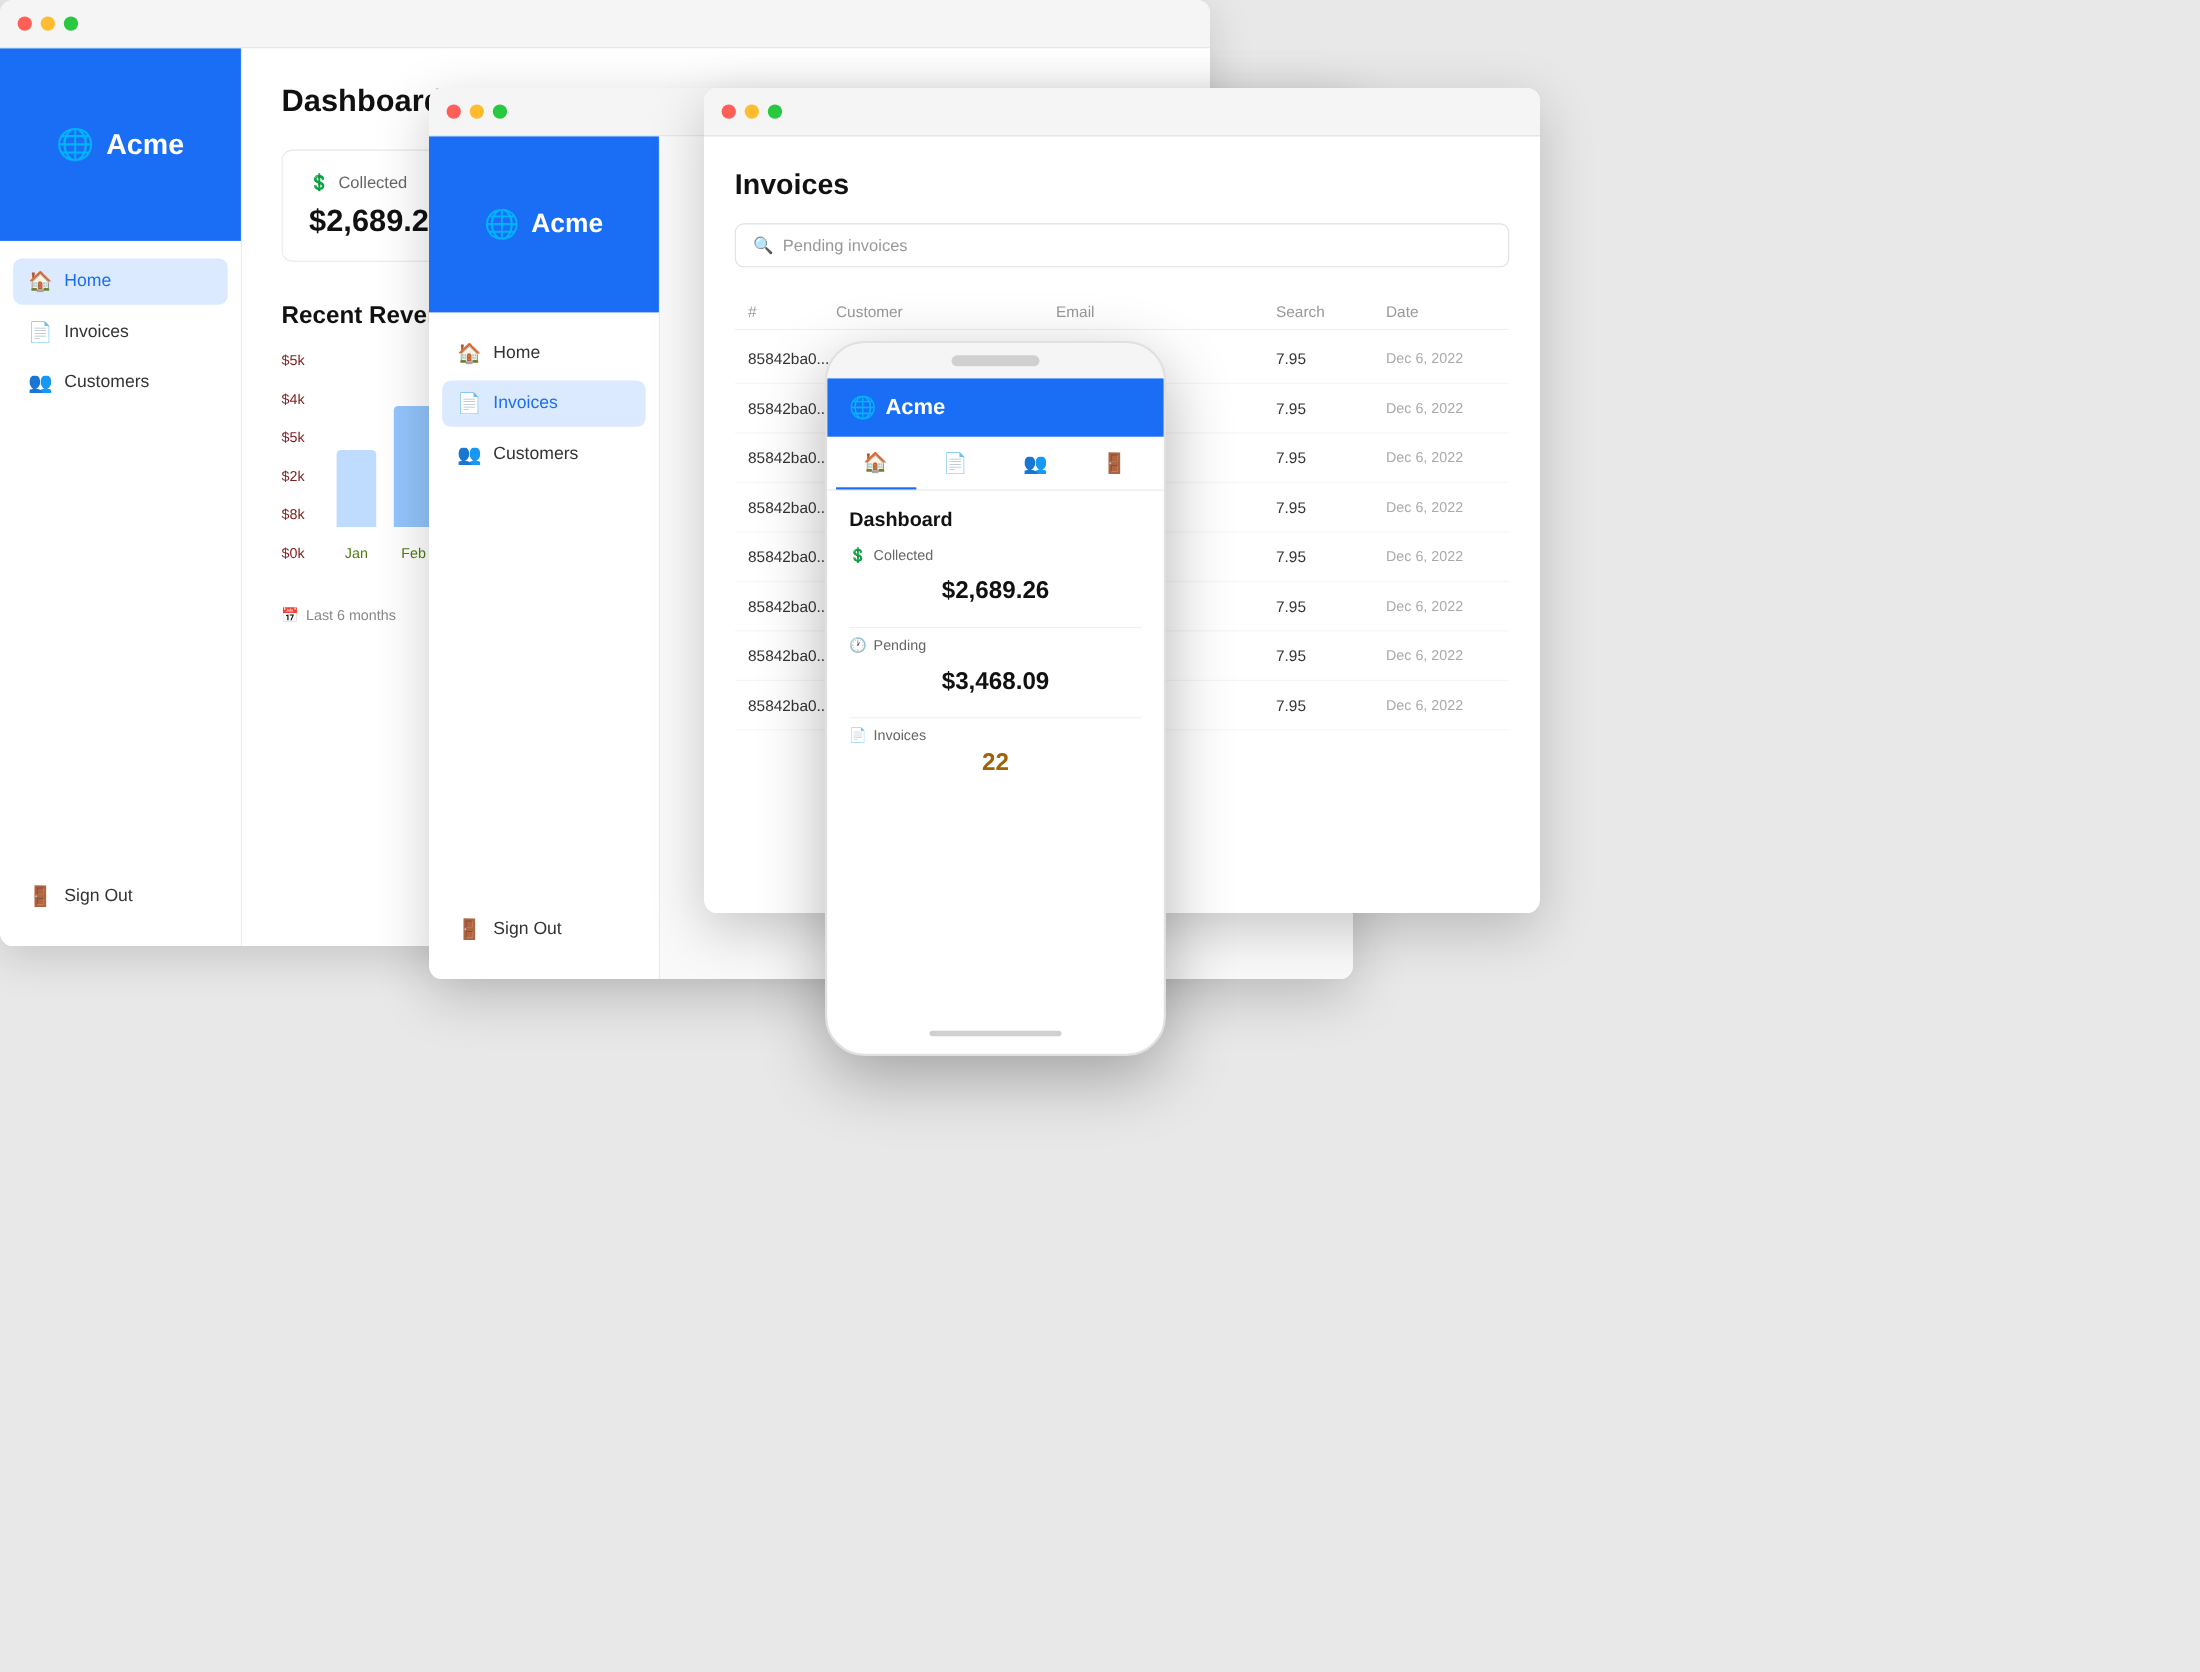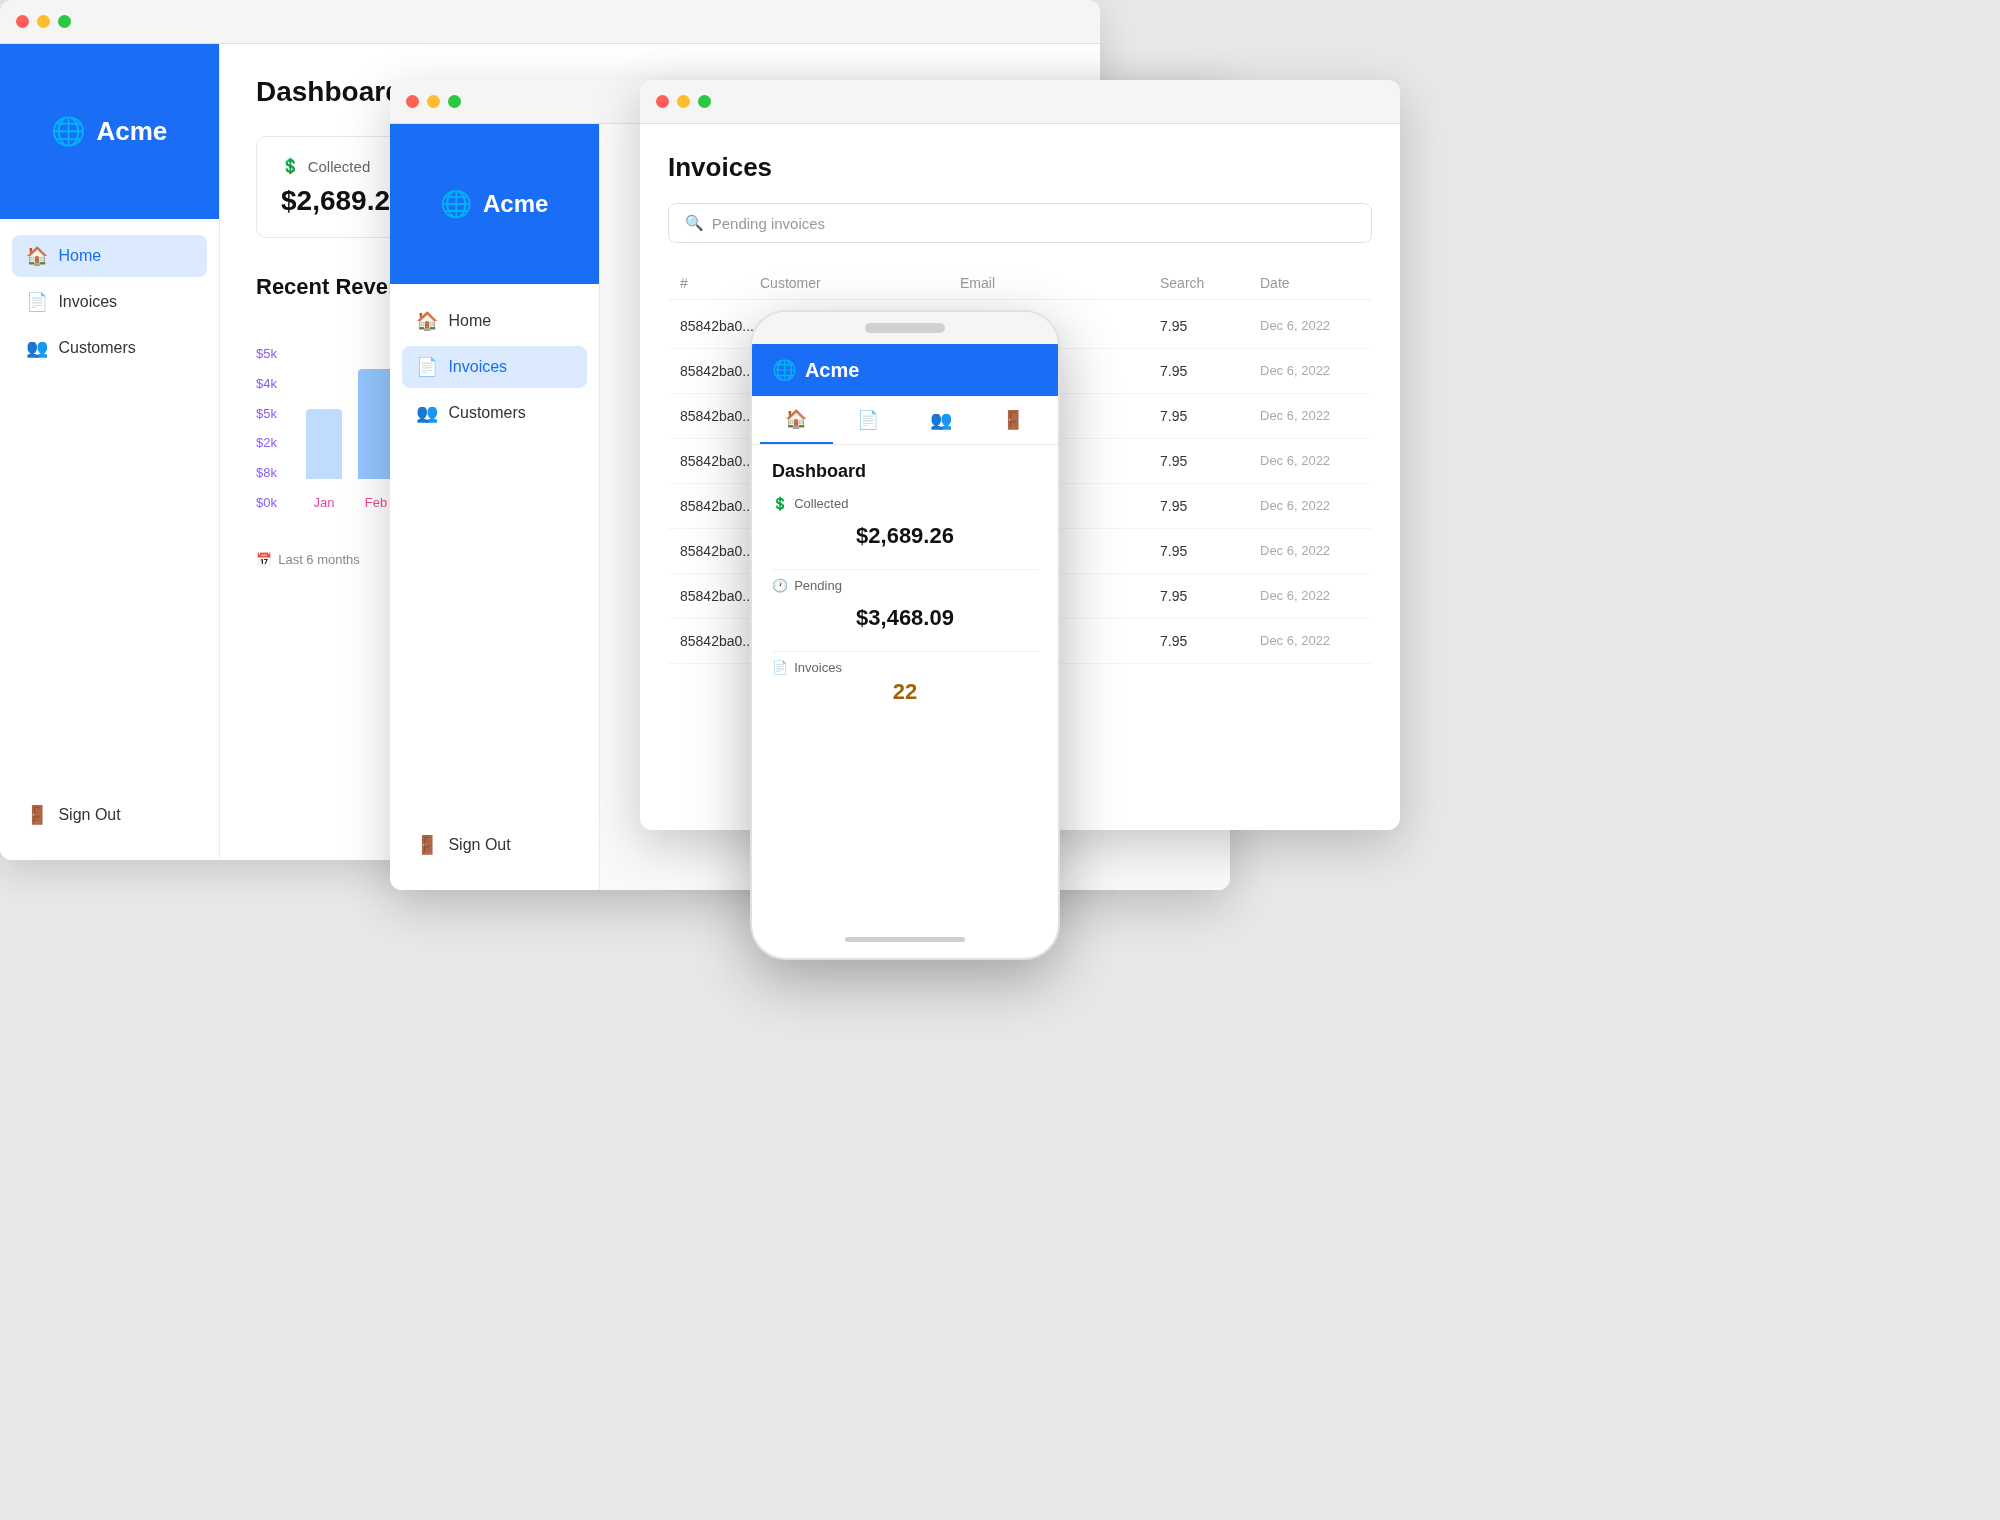--- a/index.html
+++ b/index.html
@@ -170,22 +170,21 @@
 
     .chart-y-labels {
       position: absolute;
       left: 0;
       top: 0;
       bottom: 30px;
       display: flex;
       flex-direction: column;
       justify-content: space-between;
       font-size: 13px;
-      color: #8b5cf6;
-      margin-top: 26px;
+      color: #7f1d1d;
     }
 
     .chart-bars {
       display: flex;
       align-items: flex-end;
       height: 100%;
       gap: 16px;
     }
 
     .chart-bar-group {
@@ -196,21 +195,21 @@
     }
 
     .chart-bar {
       width: 36px;
       background: #bfdbfe;
       border-radius: 4px 4px 0 0;
     }
 
     .chart-bar-label {
       font-size: 13px;
-      color: #ec4899;
+      color: #4d7c0f;
       margin-top: 12px;
     }
 
     .chart-footer {
       display: flex;
       align-items: center;
       gap: 6px;
       color: #888;
       font-size: 13px;
       margin-top: 12px;

